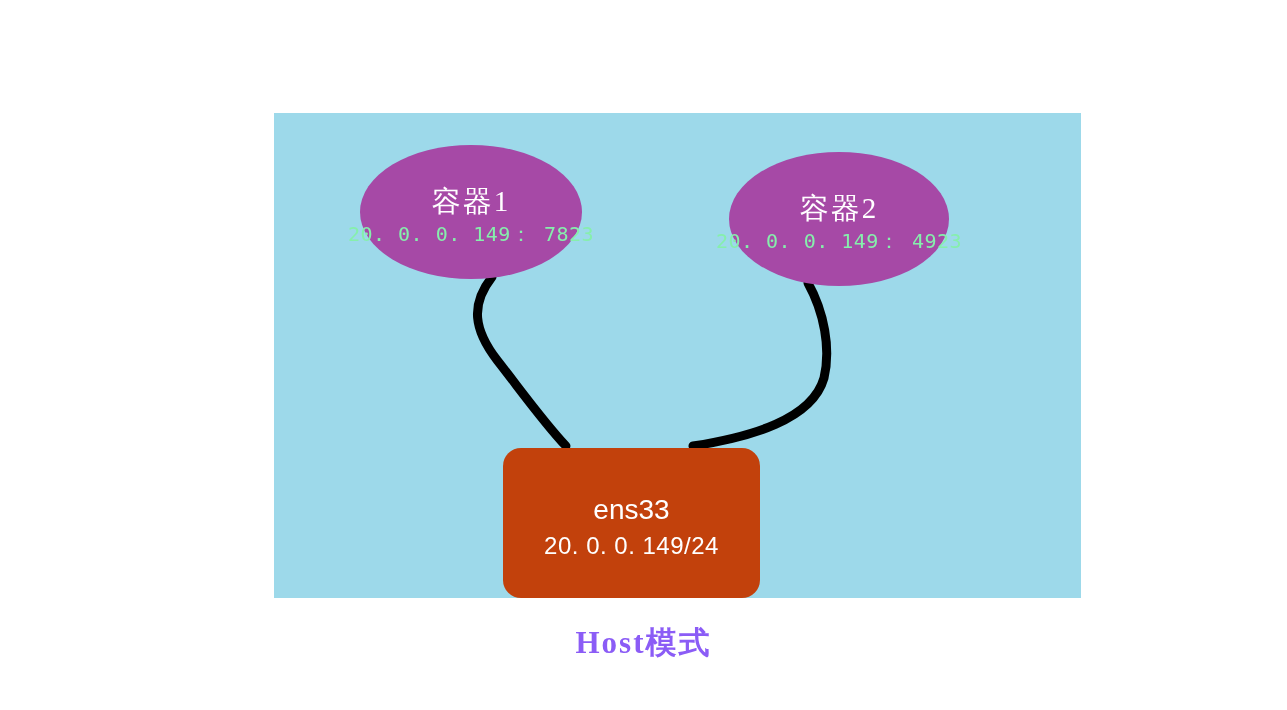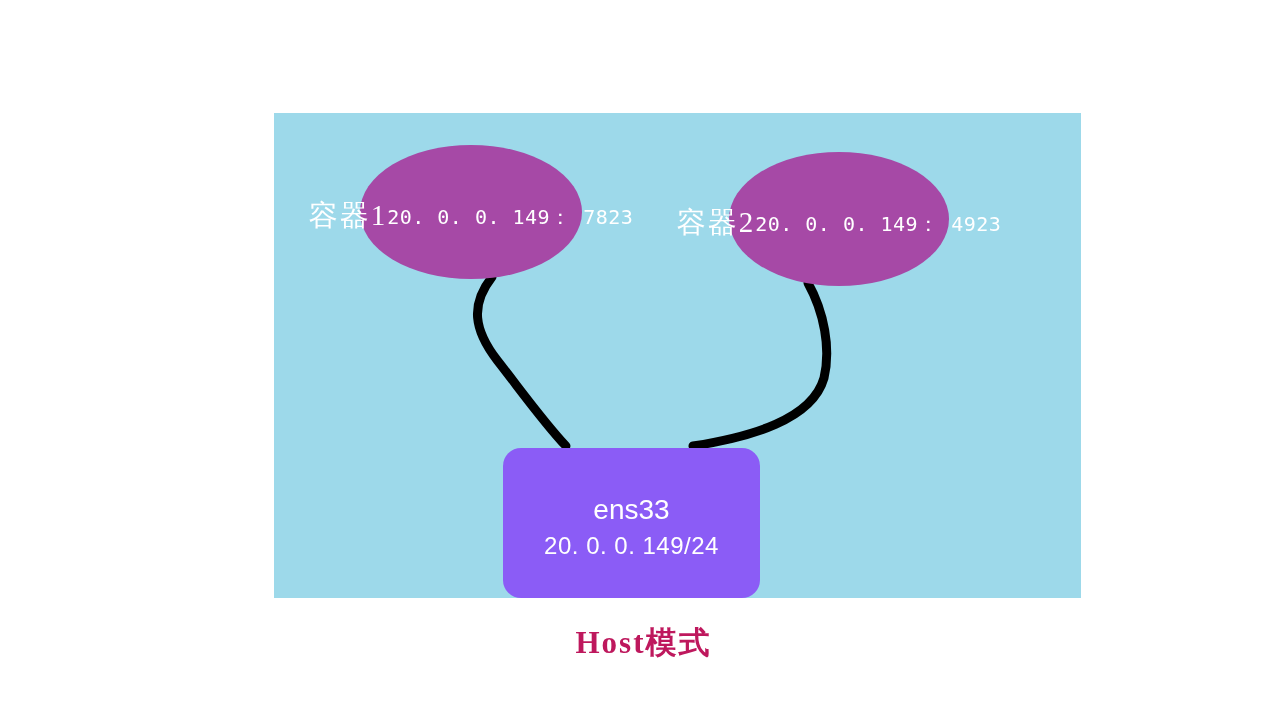--- a/index.html
+++ b/index.html
@@ -32,21 +32,21 @@
     height: 485px;
     background: #9dd9ea;
   }
 
   
   .container-node {
     position: absolute;
     background: #a649a6;
     border-radius: 50%;
     display: flex;
-    flex-direction: row;
+    flex-direction: column;
     align-items: center;
     justify-content: center;
     box-sizing: border-box;
   }
   .container-node.node-1 {
     left: 360px;
     top: 145px;
     width: 222px;
     height: 134px;
     padding-top: 6px;
@@ -61,37 +61,37 @@
 
   .node-title {
     color: #ffffff;
     font-family: "Liberation Serif", "DejaVu Serif", serif;
     font-size: 29px;
     line-height: 34px;
     letter-spacing: 2px;
     white-space: nowrap;
   }
   .node-addr {
-    color: #ffffff;
+    color: #86efac;
     font-family: "DejaVu Sans Mono", "Liberation Mono", monospace;
     font-size: 20px;
     line-height: 26px;
     letter-spacing: 0.5px;
     white-space: nowrap;
     margin-top: 3px;
   }
 
   
   .host-box {
     position: absolute;
     left: 503px;
     top: 448px;
     width: 257px;
     height: 150px;
-    background: #8b5cf6;
+    background: #c2410c;
     border-radius: 18px;
     display: flex;
     flex-direction: column;
     align-items: center;
     justify-content: center;
     box-sizing: border-box;
     padding-top: 12px;
   }
   .host-name {
     color: #ffffff;
@@ -119,21 +119,21 @@
     pointer-events: none;
   }
 
   
   .diagram-caption {
     position: absolute;
     left: 0;
     top: 622px;
     width: 1287px;
     text-align: center;
-    color: #be185d;
+    color: #8b5cf6;
     font-family: "Liberation Serif", "DejaVu Serif", serif;
     font-weight: bold;
     font-size: 31px;
     letter-spacing: 2px;
   }
 </style>
 </head>
 <body>
 
 <div id="diagram-root">

